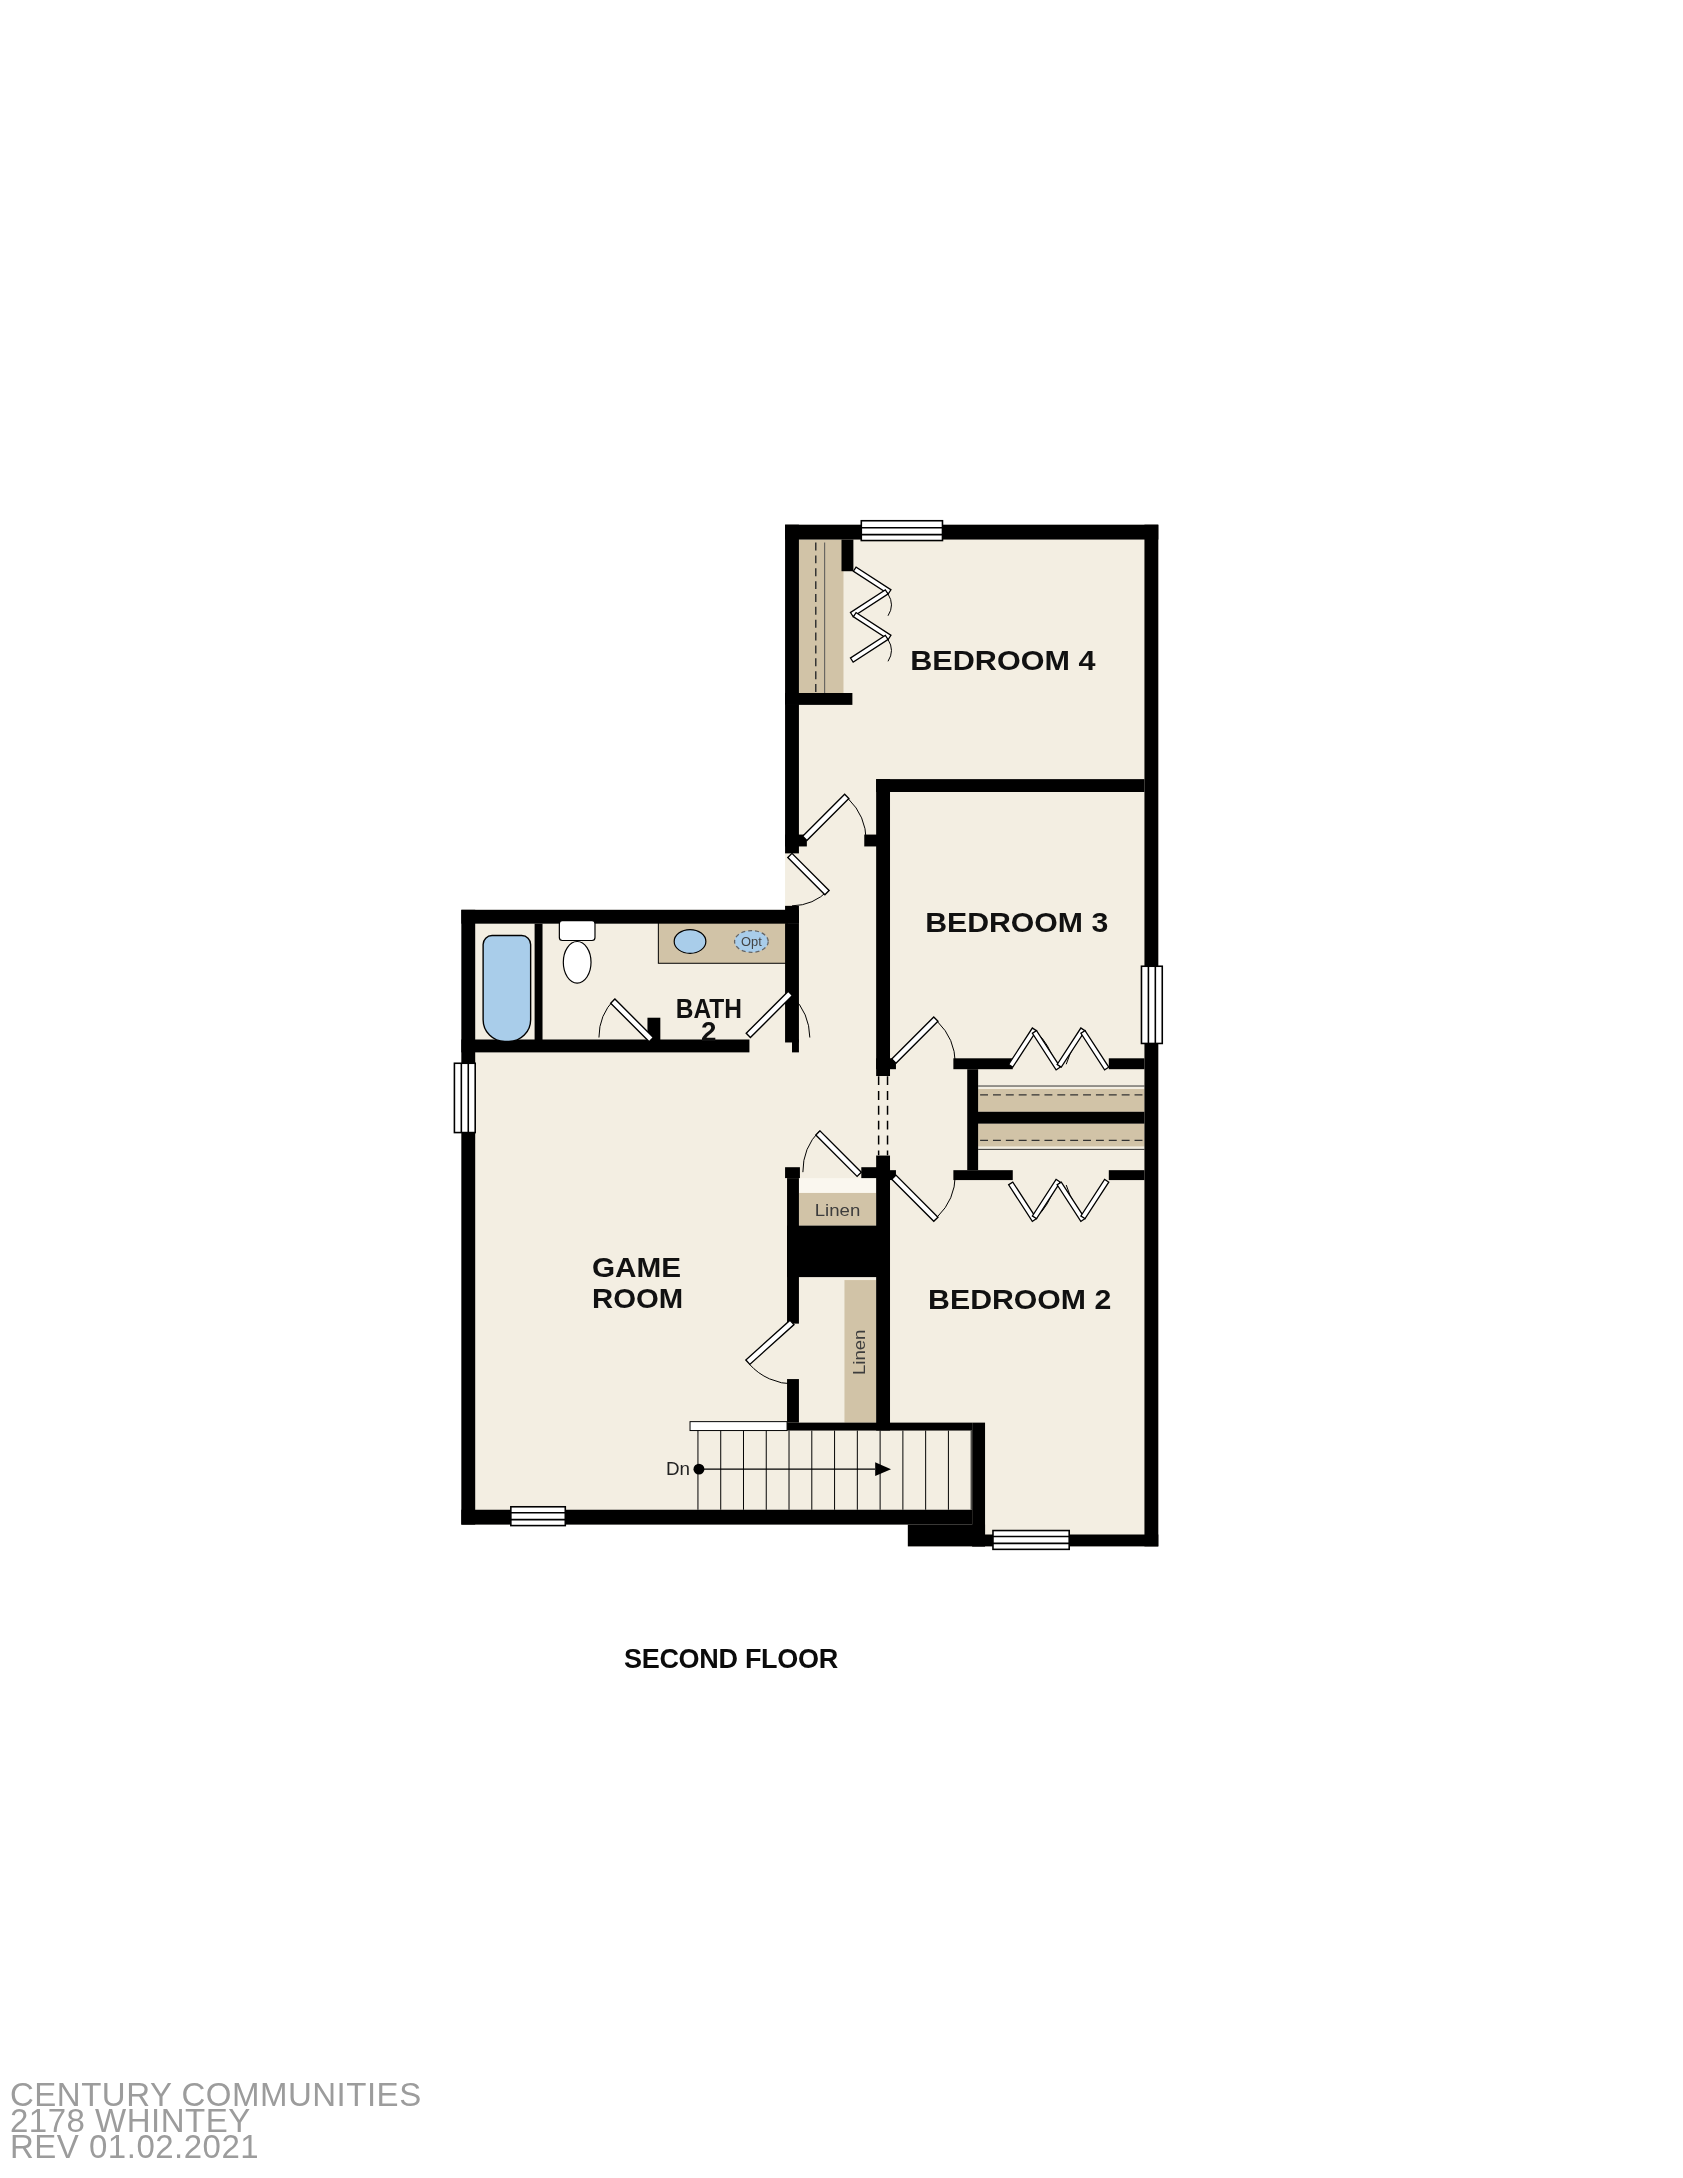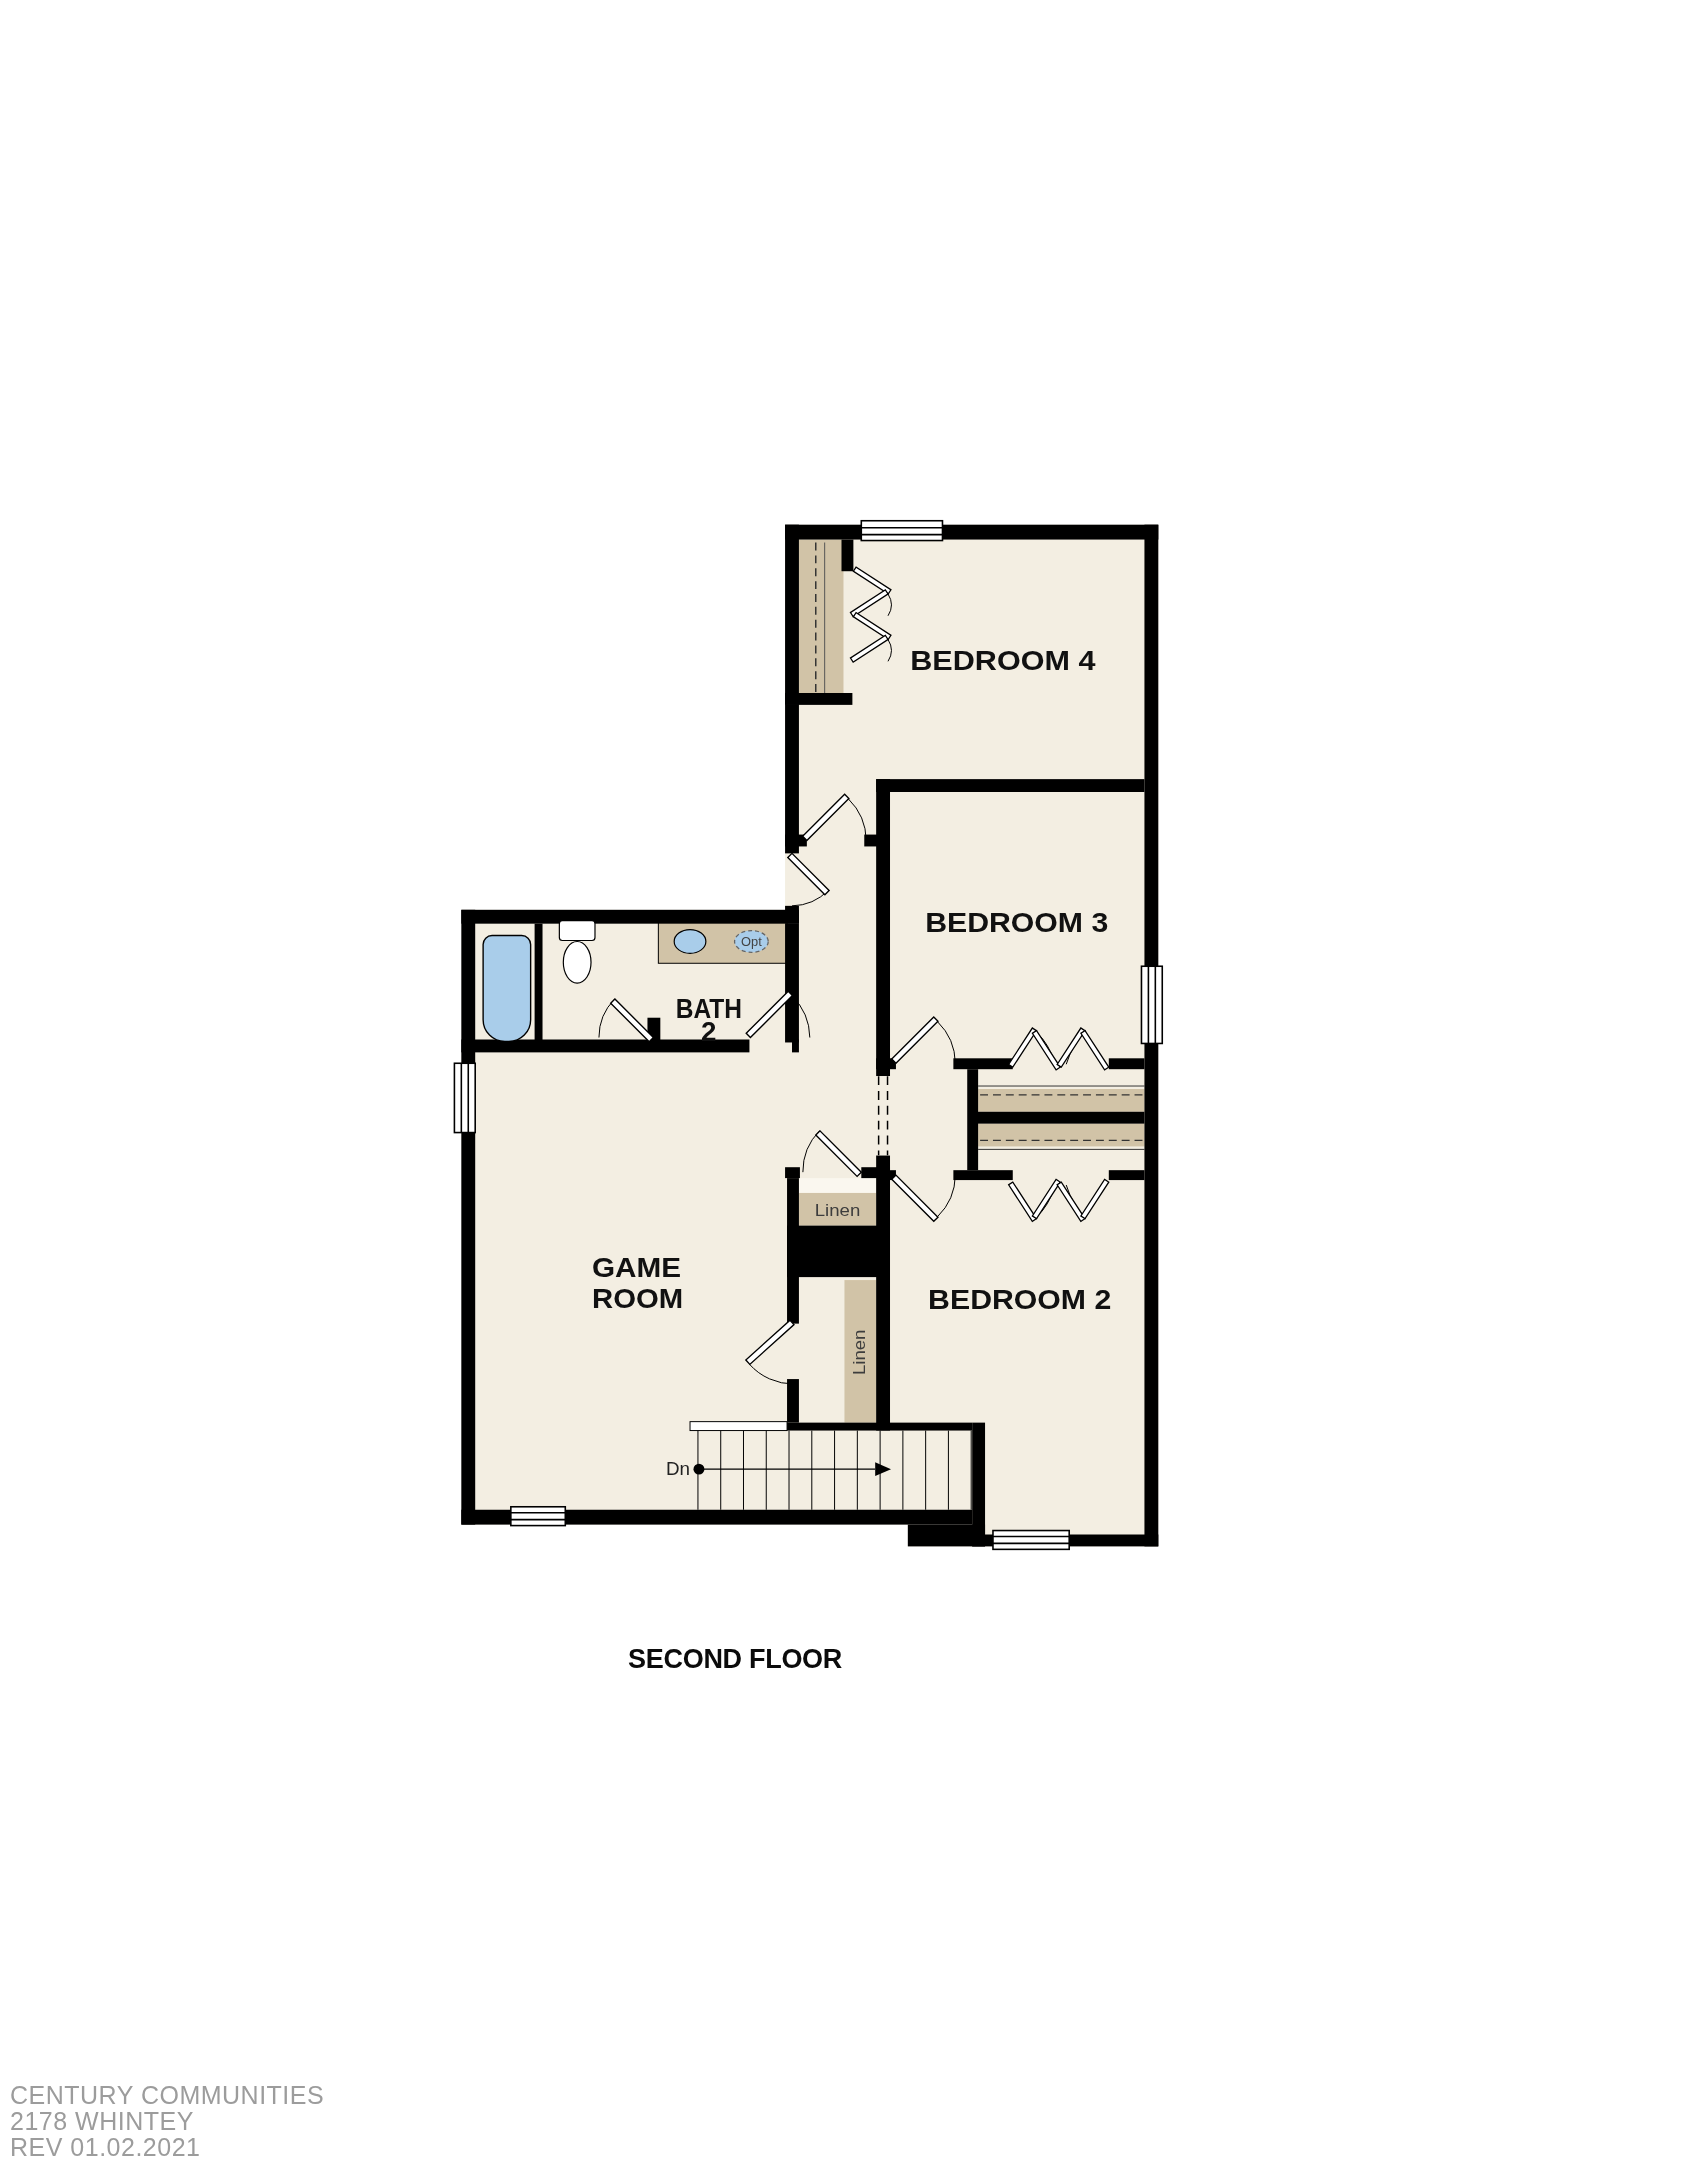--- a/index.html
+++ b/index.html
@@ -4,26 +4,26 @@
 <style>
   html,body{margin:0;padding:0;}
   body{
     width:1683px;height:2178px;position:relative;background:#ffffff;
     font-family:"Liberation Sans", sans-serif;
   }
   .plan-svg{position:absolute;left:0;top:0;}
   .room-label{font-weight:bold;font-size:28px;fill:#111;}
   .small-label{font-size:17px;fill:#3d3d3d;}
   .floor-title{
-    position:absolute;left:624px;top:1644px;width:218px;text-align:right;
+    position:absolute;left:624px;top:1644px;width:218px;text-align:left;
     font-size:27px;font-weight:bold;color:#0b0b0b;letter-spacing:-0.3px;white-space:nowrap;
   }
   .footer{
     position:absolute;left:10px;top:2082px;color:#9c9c9c;
-    font-size:25px;line-height:26px;letter-spacing:0.5px;white-space:nowrap;
+    font-size:33px;line-height:26px;letter-spacing:0.5px;white-space:nowrap;
   }
 </style>
 </head>
 <body>
 
 <svg class="plan-svg" width="1683" height="2178" viewBox="0 0 1700 2200" xmlns="http://www.w3.org/2000/svg">
 
   <path d="M793,530 H1170 V1562 H917 V1540 H466 V919 H793 Z" fill="#f3eee2"></path>
 
   <g>

